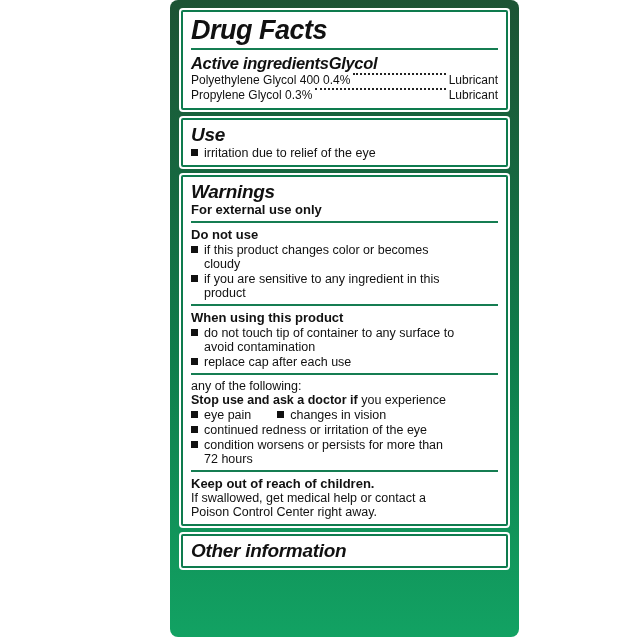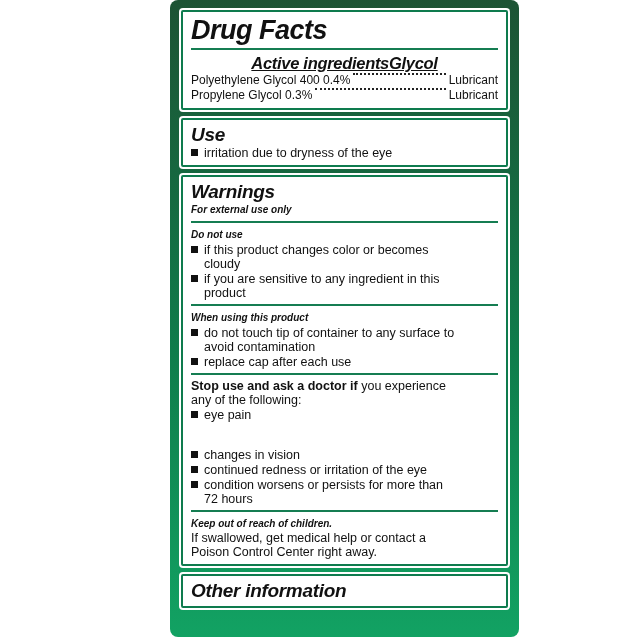--- a/index.html
+++ b/index.html
@@ -21,31 +21,31 @@
     display:flex;flex-direction:column;
   }
   .box{
     background:#ffffff;border:2px solid var(--box-border-green);border-radius:2px;
     box-shadow:0 0 0 2px #ffffff;margin:0 0 8px 0;padding:4px 8px 5px 8px;
   }
   .box.first{margin-top:10px;}
   .df-title{font-style:italic;font-weight:bold;font-size:27px;line-height:29px;letter-spacing:-0.5px;}
   .rule{height:2px;background:var(--rule-green);margin:3px 0 4px 0;}
   .rule.thin{margin:4px 0 4px 0;}
-  .ai-row{display:flex;justify-content:center;align-items:baseline;margin-top:1px;text-decoration:underline;}
+  .ai-row{display:flex;justify-content:flex-start;align-items:baseline;margin-top:1px;}
   .ai-h{font-style:italic;font-weight:bold;font-size:16.5px;line-height:19px;letter-spacing:-0.3px;}
   .ing-row{display:flex;align-items:flex-start;font-size:12px;line-height:15px;}
   .leader{flex:1;border-bottom:2px dotted #222;margin:0 3px 3px 3px;min-width:10px;}
   .sec-h{font-style:italic;font-weight:bold;font-size:19px;line-height:21px;letter-spacing:-0.3px;}
-  .bold-line{font-weight:bold;font-size:10px;line-height:15px;font-style:italic;}
+  .bold-line{font-weight:bold;font-size:13px;line-height:15px;}
   .line{font-size:12.5px;line-height:14px;white-space:nowrap;}
   .bullet{position:relative;padding-left:13px;margin-top:1px;}
   .sq{position:absolute;left:0;top:3px;width:7px;height:7px;background:#111;}
   .bl .line{white-space:nowrap;}
-  .inline-bullets{display:flex;gap:26px;margin-top:1px;flex-direction:column;}
+  .inline-bullets{display:flex;gap:26px;margin-top:1px;}
   .ib{position:relative;padding-left:13px;font-size:12.5px;line-height:14px;white-space:nowrap;}
   .ib .sq{top:3px;}
 </style>
 </head>
 <body>
 
 <div class="panel">
 
   <div class="box first">
     <div class="df-title">Drug Facts</div>
@@ -64,21 +64,21 @@
       <span class="leader"></span>
       <span>Lubricant</span>
     </div>
   </div>
 
   <div class="box">
     <div class="sec-h">Use</div>
     <div class="bullet">
       <span class="sq"></span>
       <div class="bl">
-        <div class="line">irritation due to dryness of the eye</div>
+        <div class="line">irritation due to relief of the eye</div>
       </div>
     </div>
   </div>
 
   <div class="box">
     <div class="sec-h">Warnings</div>
     <div class="bold-line">For external use only</div>
     <div class="rule thin"></div>
 
     <div class="bold-line">Do not use</div>
@@ -107,22 +107,22 @@
       </div>
     </div>
     <div class="bullet">
       <span class="sq"></span>
       <div class="bl">
         <div class="line">replace cap after each use</div>
       </div>
     </div>
     <div class="rule thin"></div>
 
+    <div class="line">any of the following:</div>
     <div class="line"><b>Stop use and ask a doctor if</b><span> you experience</span></div>
-    <div class="line">any of the following:</div>
     <div class="inline-bullets">
       <span class="ib"><span class="sq"></span><span>eye pain</span></span>
       <span class="ib"><span class="sq"></span><span>changes in vision</span></span>
     </div>
     <div class="bullet">
       <span class="sq"></span>
       <div class="bl">
         <div class="line">continued redness or irritation of the eye</div>
       </div>
     </div>

